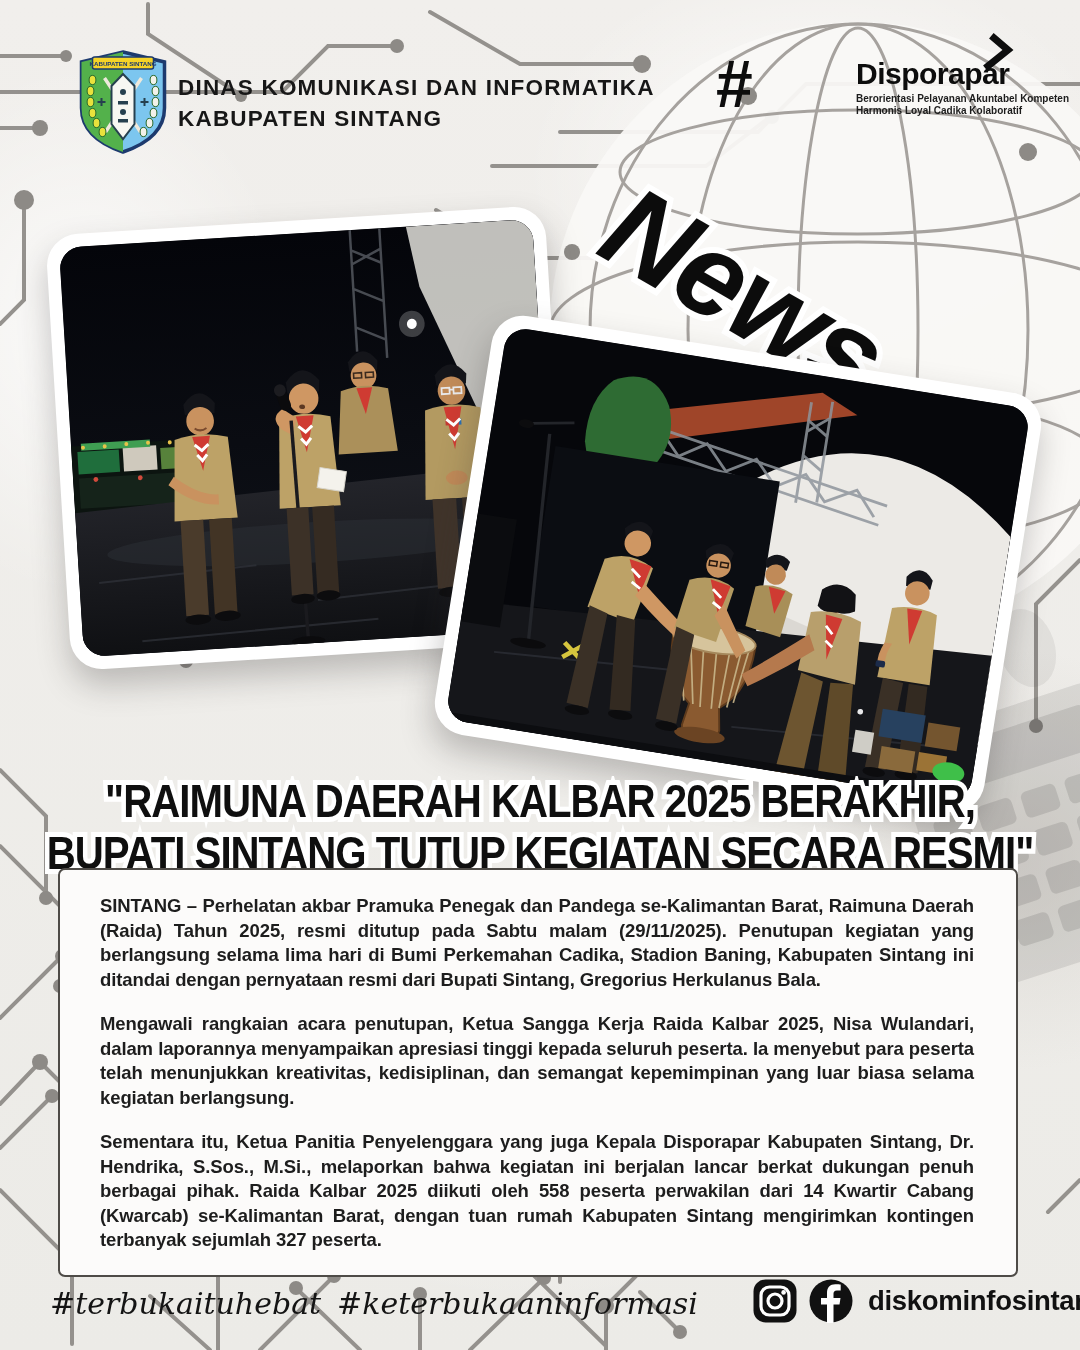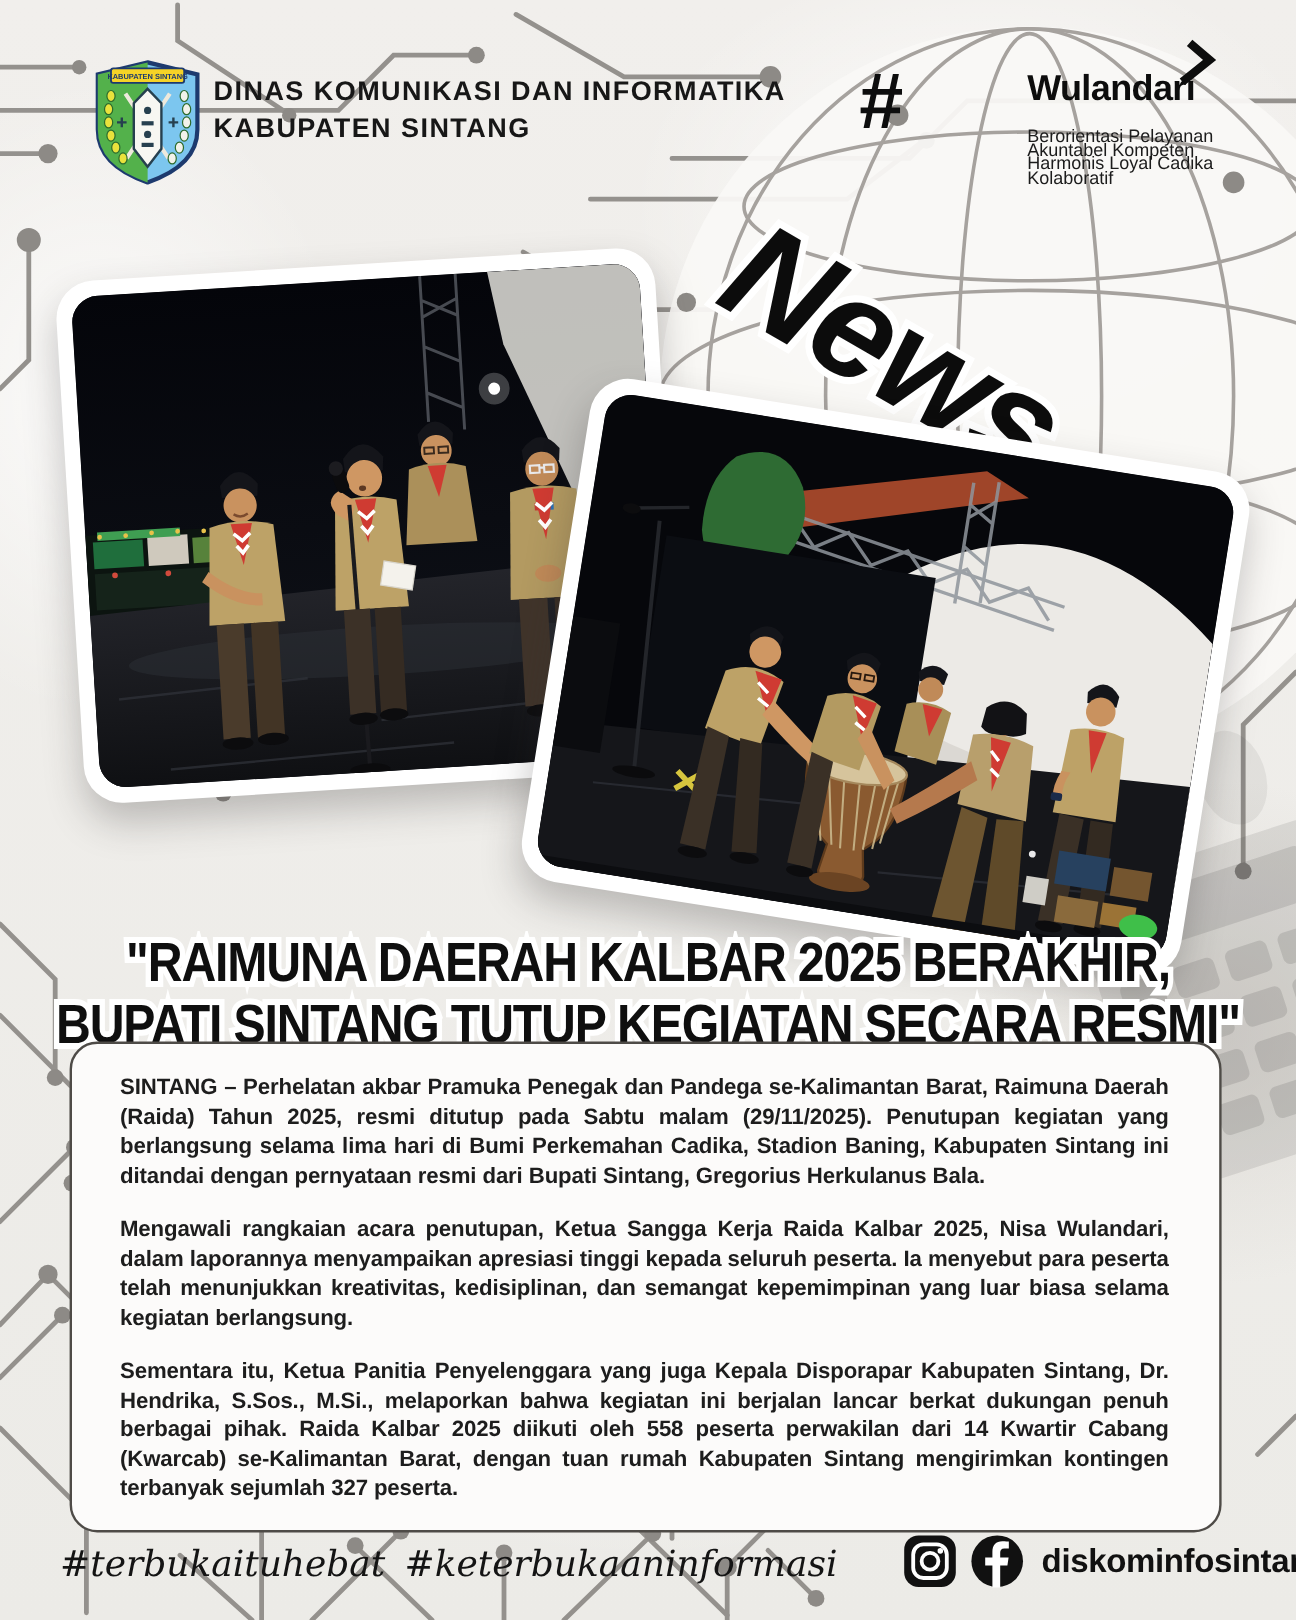--- a/index.html
+++ b/index.html
@@ -8,48 +8,48 @@
     font-family:"Liberation Sans",sans-serif;
     background:
       radial-gradient(420px 300px at 820px 170px, rgba(255,255,255,.9), rgba(255,255,255,0) 70%),
       radial-gradient(300px 380px at 80px 330px, rgba(255,255,255,.75), rgba(255,255,255,0) 70%),
       radial-gradient(520px 320px at 540px 1080px, rgba(255,255,255,.45), rgba(255,255,255,0) 70%),
       radial-gradient(300px 300px at 1020px 860px, rgba(210,206,200,.6), rgba(210,206,200,0) 70%),
       linear-gradient(#f1efec,#ecebe7);
   }
   .abs{position:absolute;}
   
-  .agency{left:178px;top:60px;z-index:9;color:#171717;}
+  .agency{left:178px;top:72px;z-index:9;color:#171717;}
   .agency .l{font-size:22.5px;font-weight:700;letter-spacing:1.2px;line-height:31px;white-space:nowrap;}
   .logo-crest{left:70px;top:46px;z-index:9;}
   .brand-bangga{left:716px;top:48px;z-index:9;display:flex;align-items:flex-start;color:#0d0d0d;}
   .brand-bangga .hash{font-size:66px;font-weight:900;line-height:72px;letter-spacing:-3px;}
   .brand-bangga .words{margin-left:6px;margin-top:5px;font-size:24px;font-weight:800;line-height:24px;letter-spacing:-0.3px;}
   .berakhlak{left:856px;top:58px;z-index:9;color:#0d0d0d;width:220px;}
   .berakhlak .t{font-size:30px;font-weight:900;letter-spacing:-0.5px;line-height:32px;}
-  .berakhlak .s{font-size:15px;font-weight:400;line-height:11.5px;color:#1c1c1c;margin-top:18px;}
+  .berakhlak .s{font-size:10px;font-weight:700;line-height:11.5px;color:#1c1c1c;margin-top:3px;}
   .chev{left:984px;top:36px;z-index:9;}
   
   .news{left:648px;top:158px;z-index:3;transform:rotate(30deg);transform-origin:left top;
         font-style:italic;font-weight:700;font-size:118px;letter-spacing:-2px;color:#0c0c0c;}
   .outline{position:relative;}
   .outline::before{content:attr(data-text);position:absolute;left:0;top:0;-webkit-text-stroke:12px #ffffff;z-index:-1;}
   
   .photo-card{background:#fff;border-radius:32px;padding:13px;box-shadow:0 16px 32px rgba(50,48,45,.28);box-sizing:border-box;}
   .photo-card .inner{width:100%;height:100%;border-radius:22px;overflow:hidden;background:#0a0b0f;}
   #photo1{left:58px;top:220px;width:500px;height:436px;transform:rotate(-3.5deg);z-index:5;}
   #photo2{left:460px;top:352px;width:556px;height:424px;transform:rotate(9deg);z-index:6;}
   .inner svg{display:block;width:100%;height:100%;}
   
   .headline{left:0;top:776px;width:1080px;text-align:center;z-index:8;transform:scale(.98,1.12);transform-origin:540px 0;}
   .hline{position:relative;font-weight:700;font-size:41px;letter-spacing:-1px;line-height:46px;color:#0f0f0f;white-space:nowrap;}
   .hline::before{content:attr(data-text);position:absolute;left:0;top:0;width:100%;-webkit-text-stroke:9px #fff;z-index:-1;}
   
   .article{left:58px;top:868px;width:960px;min-height:390px;background:#fcfbfa;border:2.5px solid #4e4b47;
-           border-radius:23px;z-index:8;box-sizing:border-box;padding:24px 42px 22px 40px;}
+           border-radius:7px;z-index:8;box-sizing:border-box;padding:24px 42px 22px 40px;}
   .article p{margin:0 0 20px 0;font-size:18.5px;font-weight:700;line-height:24.5px;color:#1d1d1d;
              text-align:justify;letter-spacing:-0.1px;}
   .article p:last-child{margin-bottom:0;}
   
   .hashtags{left:50px;top:1286px;z-index:8;font-family:"DejaVu Serif",serif;font-style:italic;
             font-size:30px;color:#141414;letter-spacing:0;}
   .hashtags span{margin-right:16px;text-align:right;}
   .social{left:752px;top:1278px;z-index:8;display:flex;align-items:center;gap:10px;}
   .social .handle{font-size:27.5px;font-weight:700;color:#111;letter-spacing:-0.3px;margin-left:4px;}
   svg{overflow:visible;}
@@ -437,21 +437,21 @@
   <div class="abs agency">
     <div class="l">DINAS KOMUNIKASI DAN INFORMATIKA</div>
     <div class="l">KABUPATEN SINTANG</div>
   </div>
 
   <div class="abs brand-bangga">
     <div class="hash">#</div>
   </div>
 
   <div class="abs berakhlak">
-    <div class="t">Wulandari</div>
+    <div class="t">Disporapar</div>
     <div class="s">
       <div>Berorientasi Pelayanan Akuntabel Kompeten</div>
       <div>Harmonis Loyal Cadika Kolaboratif</div>
     </div>
   </div>
   <svg class="abs chev" width="30" height="34" viewBox="0 0 30 34">
     <path d="M4,30 L24,14 L10,2" stroke="#0d0d0d" stroke-width="7" fill="none" stroke-linecap="square"></path>
   </svg>
 
   <div class="abs headline">

